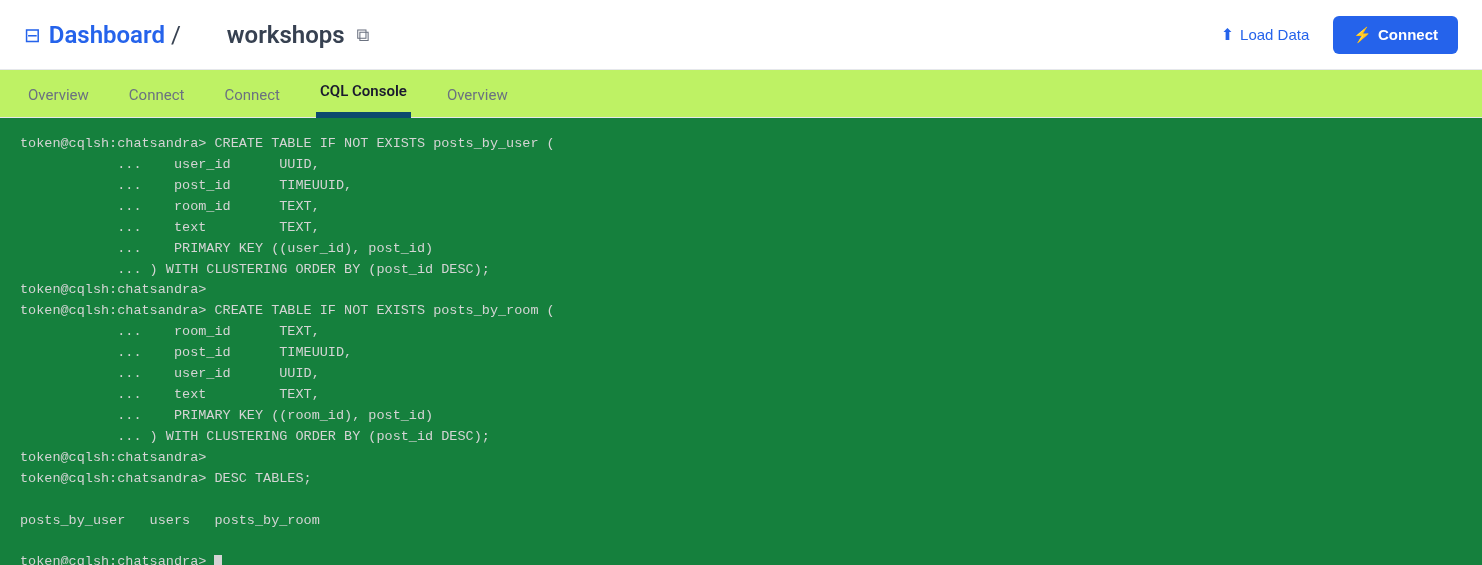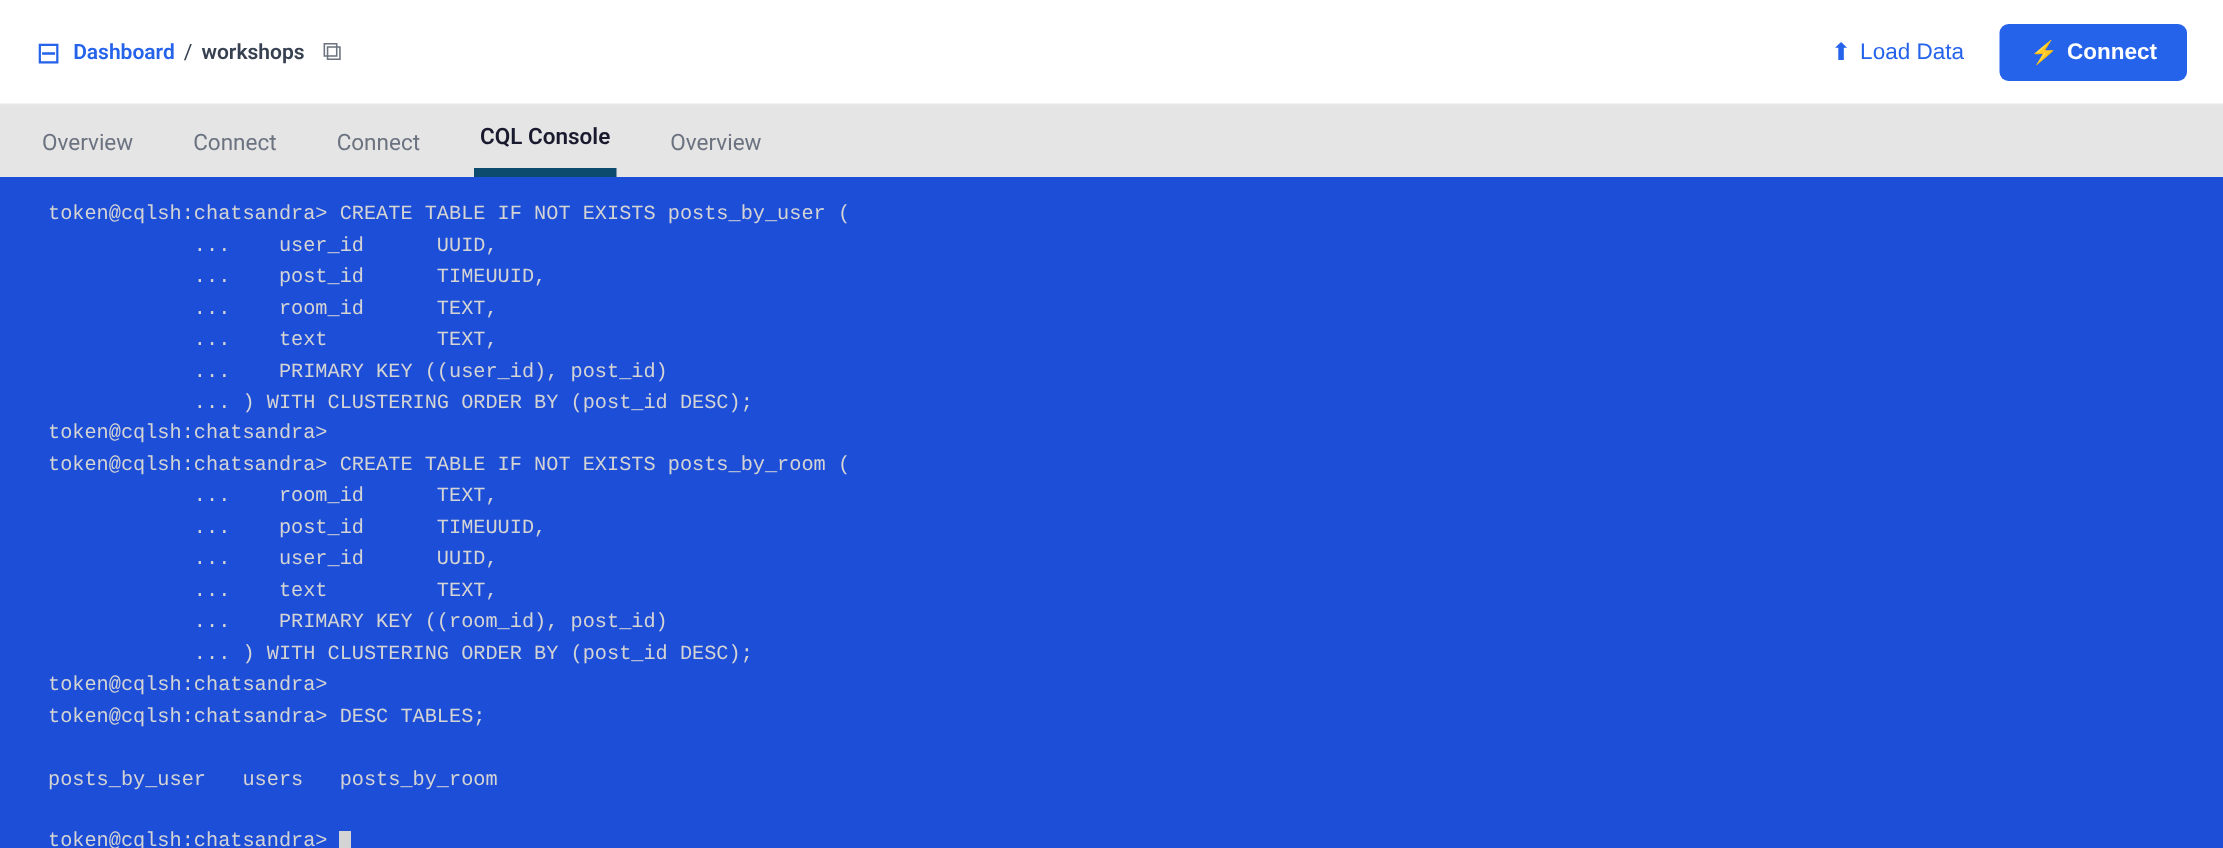--- a/index.html
+++ b/index.html
@@ -32,37 +32,38 @@
       color: #2563eb;
       font-size: 20px;
       display: flex;
       align-items: center;
     }
 
     .breadcrumb {
       display: flex;
       align-items: center;
       gap: 6px;
-      font-size: 14px;
+      font-size: 24px;
       font-weight: 600;
     }
 
     .breadcrumb-link {
       color: #2563eb;
       text-decoration: none;
       cursor: pointer;
     }
 
     .breadcrumb-sep {
       color: #374151;
       font-weight: 400;
     }
 
     .breadcrumb-current {
       color: #374151;
+      margin-left: 40px;
     }
 
     .copy-icon {
       color: #6b7280;
       cursor: pointer;
       font-size: 18px;
       margin-left: 4px;
     }
 
     .header-right {
@@ -95,21 +96,21 @@
       font-weight: 600;
       cursor: pointer;
       padding: 10px 20px;
       border-radius: 6px;
     }
 
     
     .tabs {
       display: flex;
       align-items: flex-end;
-      background: #e5e5e5;
+      background: #bef264;
       padding: 0 24px;
       border-bottom: 1px solid #e5e7eb;
       height: 48px;
       gap: 32px;
     }
 
     .tab {
       padding: 12px 4px;
       font-size: 15px;
       color: #6b7280;
@@ -121,26 +122,26 @@
     }
 
     .tab.active {
       color: #1a1a2e;
       font-weight: 600;
       border-bottom: 6px solid #0c4a6e;
     }
 
     
     .terminal {
-      background: #1d4ed8;
+      background: #15803d;
       color: #d4d4d4;
       font-family: 'Courier New', Courier, monospace;
       font-size: 13.5px;
       line-height: 1.55;
-      padding: 16px 32px;
+      padding: 16px 20px;
       height: calc(565px - 70px - 48px);
       overflow-y: auto;
       white-space: pre;
     }
 
     .cursor {
       display: inline-block;
       width: 8px;
       height: 14px;
       background: #d4d4d4;

